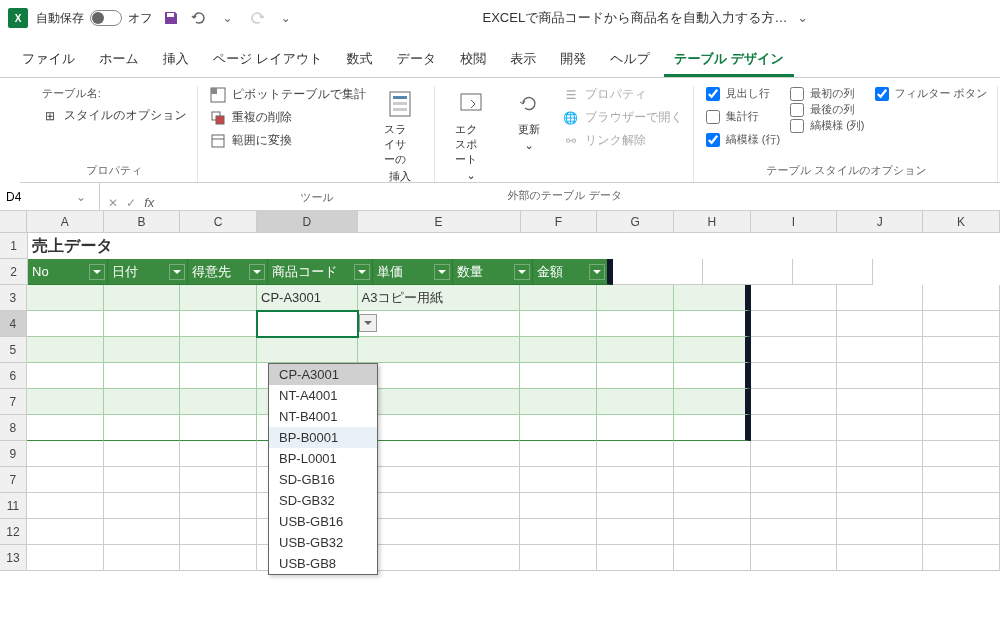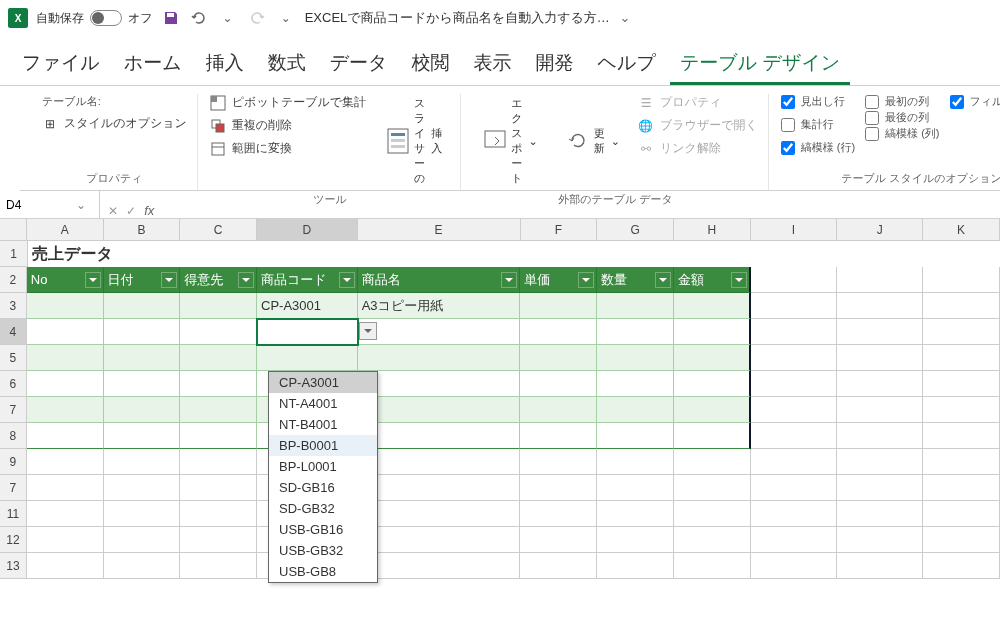--- a/index.html
+++ b/index.html
@@ -5,40 +5,40 @@
     * { box-sizing: border-box; margin: 0; padding: 0; }
     body { font-family: "Meiryo UI", "Yu Gothic UI", sans-serif; font-size: 12px; background: #fff; color: #333; width: 1000px; height: 634px; overflow: hidden; }
     
     .titlebar { display: flex; align-items: center; height: 36px; padding: 0 8px; gap: 8px; background: #fff; }
     .app-icon { width: 20px; height: 20px; background: #107c41; border-radius: 2px; display: flex; align-items: center; justify-content: center; color: #fff; font-size: 10px; font-weight: bold; }
     .autosave { display: flex; align-items: center; gap: 6px; font-size: 12px; }
     .toggle { width: 32px; height: 16px; border: 1px solid #888; border-radius: 8px; position: relative; }
     .toggle::after { content: ""; position: absolute; left: 1px; top: 1px; width: 12px; height: 12px; background: #666; border-radius: 50%; }
     .qat { display: flex; gap: 8px; align-items: center; }
     .qat-icon { width: 20px; height: 20px; display: flex; align-items: center; justify-content: center; color: #5b2e91; }
-    .doc-title { flex: 1; text-align: left; font-size: 13px; color: #333; }
+    .doc-title { flex: 1; text-align: center; font-size: 13px; color: #333; }
     .chevron-small { color: #666; padding: 0 6px; }
     .searchbar { display: flex; align-items: center; gap: 8px; border: 1px solid #ccc; border-radius: 4px; padding: 4px 10px; width: 280px; height: 28px; color: #888; }
     
     .tabs { display: flex; gap: 4px; padding: 8px 12px 0; border-bottom: 1px solid #d0d0d0; }
-    .tab { padding: 6px 10px; font-size: 19px; cursor: pointer; }
-    .tab.active { color: #107c41; border-bottom: 3px solid #107c41; font-weight: 400; }
+    .tab { padding: 6px 10px; font-size: 13px; cursor: pointer; }
+    .tab.active { color: #107c41; border-bottom: 3px solid #107c41; font-weight: 700; }
     
     .ribbon { display: flex; padding: 8px 12px 0; gap: 2px; border-bottom: 1px solid #d0d0d0; height: 105px; margin-left: 20px; }
     .rgroup { display: flex; flex-direction: column; justify-content: space-between; padding: 0 10px; border-right: 1px solid #e5e5e5; }
     .rgroup:last-child { border-right: none; }
     .rgroup-body { display: flex; gap: 10px; flex: 1; }
     .rgroup-label { text-align: center; color: #666; font-size: 11px; padding: 4px 0; }
     .rcol { display: flex; flex-direction: column; gap: 6px; font-size: 12px; }
     .rcol label { font-size: 11px; color: #555; }
     .tname-input { width: 140px; border: 1px solid #999; padding: 2px 4px; font-size: 12px; }
     .ritem { display: flex; align-items: center; gap: 6px; font-size: 12px; color: #444; cursor: pointer; white-space: nowrap; }
     .ritem.disabled { color: #aaa; }
     .ricon { width: 16px; height: 16px; display: inline-flex; align-items: center; justify-content: center; }
-    .big-btn { display: flex; flex-direction: row; align-items: center; gap: 2px; font-size: 11px; padding: 2px 8px; cursor: pointer; }
+    .big-btn { display: flex; flex-direction: column; align-items: center; gap: 2px; font-size: 11px; padding: 2px 8px; cursor: pointer; }
     .big-btn .bicon { width: 32px; height: 32px; display: flex; align-items: center; justify-content: center; }
     .chk { display: flex; align-items: center; gap: 6px; font-size: 12px; white-space: nowrap; }
     .chk input { width: 14px; height: 14px; }
     .styles-preview { width: 16px; height: 56px; background: linear-gradient(to bottom, #c8e8c8 0%, #c8e8c8 33%, #fff 33%, #fff 66%, #c8e8c8 66%); border: 1px solid #aaa; }
     
     .formula-bar { display: flex; align-items: flex-end; height: 28px; border-bottom: 1px solid #d0d0d0; }
     .name-box { width: 100px; border-right: 1px solid #ccc; padding: 0 6px; display: flex; align-items: center; height: 100%; }
     .name-input { border: none; width: 70px; font-size: 12px; outline: none; }
     .fb-btns { display: flex; align-items: center; gap: 8px; padding: 0 8px; color: #999; }
     .fx { font-style: italic; font-size: 13px; color: #666; }
@@ -54,21 +54,21 @@
     .cell { height: 26px; border-right: 1px solid #ccc; border-bottom: 1px solid #ccc; padding: 0 4px; display: flex; align-items: center; font-size: 13px; background: #fff; position: relative; }
     .cell.title { font-size: 16px; font-weight: bold; border: none; }
     
     .thcell { background: #3a8a3f; color: #fff; font-weight: 500; border-right: 1px solid #2a7a2f; border-bottom: 1px solid #2a7a2f; }
     .filter-btn { position: absolute; right: 2px; top: 50%; transform: translateY(-50%); width: 16px; height: 16px; background: #3a8a3f; display: flex; align-items: center; justify-content: center; border: 1px solid rgba(255,255,255,0.3); }
     .filter-btn svg { width: 8px; height: 8px; fill: #fff; }
     
     .tbl-row1 { background: #e8f4e8; }
     .tbl-row2 { background: #fff; }
     .tbl-cell { border-right: 1px solid #a5d0a5; border-bottom: 1px solid #a5d0a5; }
-    .tbl-last-col { border-right: 2px solid #0f172a; }
+    .tbl-last-col { border-right: 6px solid #0f172a; }
     .tbl-last-row .tbl-cell { border-bottom: 1px solid #3a8a3f; }
     
     .active-cell { outline: 2px solid #107c41; outline-offset: -1px; z-index: 5; }
     .dd-btn { position: absolute; right: -20px; top: 3px; width: 18px; height: 18px; border: 1px solid #999; background: #f0f0f0; display: flex; align-items: center; justify-content: center; }
     
     .dropdown { position: absolute; background: #fff; border: 1px solid #666; box-shadow: 2px 2px 4px rgba(0,0,0,0.2); z-index: 20; font-size: 13px; }
     .dropdown-item { padding: 3px 10px; white-space: nowrap; cursor: pointer; }
     .dropdown-item.highlighted { background: #d0d0d0; }
     .dropdown-item.hover { background: #e8f0f8; }
     
@@ -116,20 +116,21 @@
   <div class="doc-title">
     <span>EXCELで商品コードから商品名を自動入力する方…</span>
     <span class="chevron-small">⌄</span>
   </div>
 </div>
 
 <div class="tabs">
   <div class="tab">ファイル</div>
   <div class="tab">ホーム</div>
   <div class="tab">挿入</div>
+  <div class="tab">ページ レイアウト</div>
   <div class="tab">数式</div>
   <div class="tab">データ</div>
   <div class="tab">校閲</div>
   <div class="tab">表示</div>
   <div class="tab">開発</div>
   <div class="tab">ヘルプ</div>
   <div class="tab active">テーブル デザイン</div>
 </div>
 
 <div class="ribbon">
@@ -342,28 +343,20 @@
         </span>
       </div>
     <div class="cell thcell wD">
         <span>商品コード</span>
         <span class="filter-btn">
           <svg viewBox="0 0 8 8">
             <path d="M0 2l4 4 4-4z"></path>
           </svg>
         </span>
       </div>
-    <div class="cell thcell wE">
-        <span>商品名</span>
-        <span class="filter-btn">
-          <svg viewBox="0 0 8 8">
-            <path d="M0 2l4 4 4-4z"></path>
-          </svg>
-        </span>
-      </div>
     <div class="cell thcell wF">
         <span>単価</span>
         <span class="filter-btn">
           <svg viewBox="0 0 8 8">
             <path d="M0 2l4 4 4-4z"></path>
           </svg>
         </span>
       </div>
     <div class="cell thcell wG">
         <span>数量</span>

